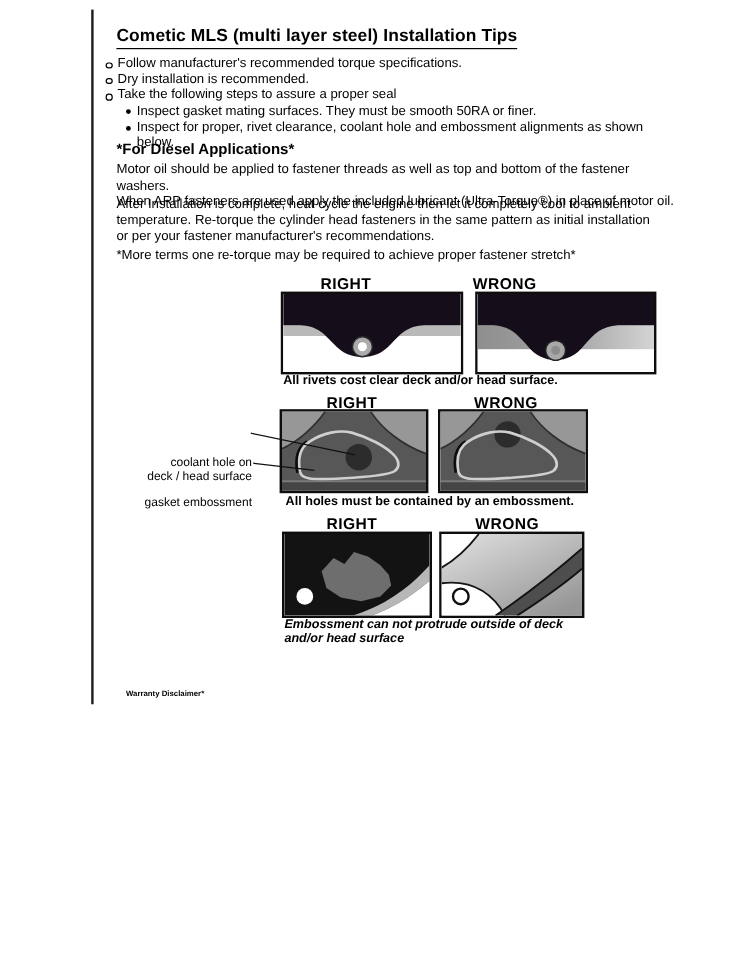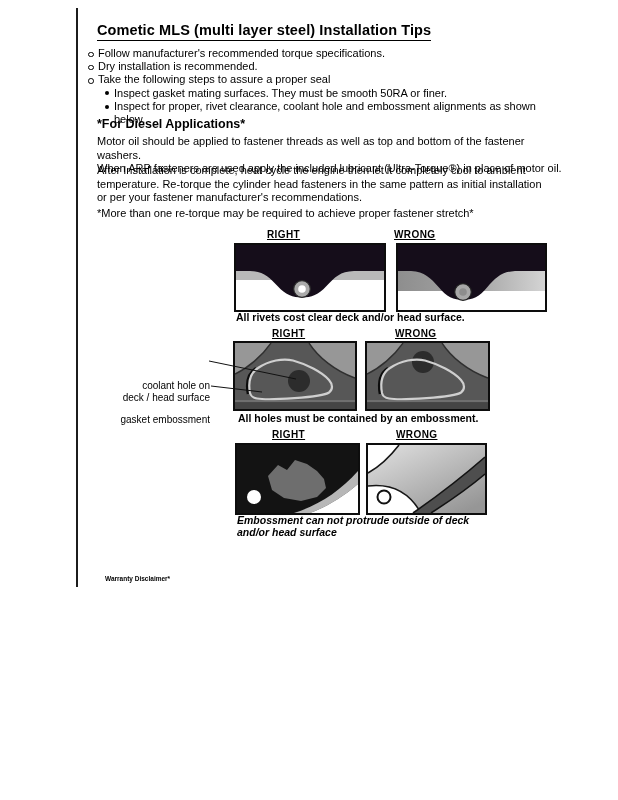--- a/index.html
+++ b/index.html
@@ -18,21 +18,21 @@
   .bullet::before { content:""; position:absolute; left:0; top:4.6px; width:3.6px; height:3.6px; border:1px solid #000; border-radius:50%; }
   .subbullet { position:relative; padding-left:9px; margin-left:17px; }
   .subbullet::before { content:""; position:absolute; left:0; top:4.8px; width:4px; height:4px; background:#000; border-radius:50%; }
 
   .h2 { position:absolute; left:97px; top:117px; font-size:12.5px; font-weight:bold; }
   .para { position:absolute; left:97px; width:470px; font-size:11px; line-height:13.6px; white-space:pre-line; }
   #p1 { top:135px; }
   #p2 { top:164px; }
   #p3 { top:207px; }
 
-  .dg-label { position:absolute; font-size:10px; font-weight:bold; letter-spacing:0.4px;text-decoration:underline; }
+  .dg-label { position:absolute; font-size:13px; font-weight:bold; letter-spacing:0.4px; }
   .panel { position:absolute; border:2.2px solid #0d0d0d; background:#fff; line-height:0; }
   .panel svg { display:block; }
   .caption { position:absolute; font-size:10.5px; font-weight:bold; line-height:11.8px; white-space:pre-line; }
   .callout { position:absolute; left:90px; width:120px; text-align:right; font-size:10px; line-height:11.6px; white-space:pre-line;margin-top:37px; }
   .leader { position:absolute; left:205px; top:340px; z-index:5; }
 
   .disclaimer { position:absolute; left:105px; top:575px; width:412px; font-size:6.5px; line-height:7.8px; }
   .disclaimer .dh { font-weight:bold; margin:0 0 8px 0; }
   .disclaimer p { margin:0 0 7.5px 0; white-space:pre-line; }
 
@@ -53,21 +53,21 @@
     <div class="subbullet">Inspect gasket mating surfaces.  They must be smooth 50RA or finer.</div>
     <div class="subbullet">Inspect for proper, rivet clearance, coolant hole and embossment alignments as shown below.</div>
   </div>
 
   <div class="h2">*For Diesel Applications*</div>
   <div class="para" id="p1">Motor oil should be applied to fastener threads as well as top and bottom of the fastener washers.
 When ARP fasteners are used apply the included lubricant (Ultra-Torque®) in place of motor oil.</div>
   <div class="para" id="p2">After Installation is complete, heat cycle the engine then let it completely cool to ambient
 temperature. Re-torque the cylinder head fasteners in the same pattern as initial installation
 or per your fastener manufacturer's recommendations.</div>
-  <div class="para" id="p3">*More than one re-torque may be required to achieve proper fastener stretch*</div>
+  <div class="para" id="p3">*More terms one re-torque may be required to achieve proper fastener stretch*</div>
 
   <div class="dg-label" style="left:267px; top:229px;">RIGHT</div>
   <div class="dg-label" style="left:394px; top:229px;">WRONG</div>
 
   <div class="panel" style="left:234px; top:243px;">
     <svg width="148" height="65" viewBox="0 0 148 65">
       <rect width="148" height="65" fill="#ffffff"></rect>
       <rect y="26" width="148" height="9" fill="#b9b9b9"></rect>
       <path d="M0,0 H148 V26 H118 C104,26.5 99,32 90,41.5 C83,49.5 75,52.5 66,52.5 C57,52.5 49,49.5 42,41.5 C33,32 28,26.5 14,26 H0 Z" fill="#150d1a"></path>
       <circle cx="66" cy="44" r="8.3" fill="#ababab" stroke="#2b2b2b" stroke-width="1.2"></circle>

